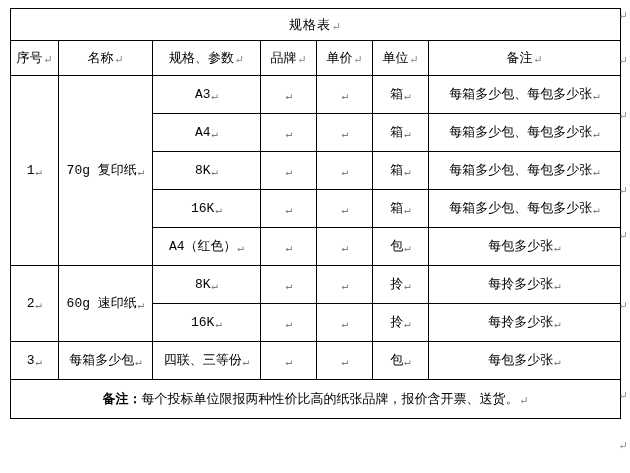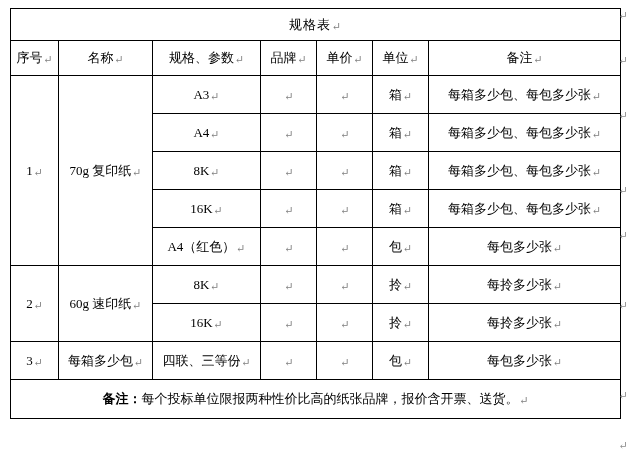--- a/index.html
+++ b/index.html
@@ -42,20 +42,21 @@
     font-weight: bold;
     letter-spacing: 1px;
   }
   .head-cell {
     height: 34px;
     font-size: 14px;
     font-weight: bold;
   }
   .body-cell {
     height: 37px;
+    font-family: Liberation Mono, monospace;
   }
   .note-cell {
     height: 38px;
     text-align: left;
     padding-left: 12px;
     font-size: 13px;
   }
   .note-label {
     font-weight: bold;
   }

